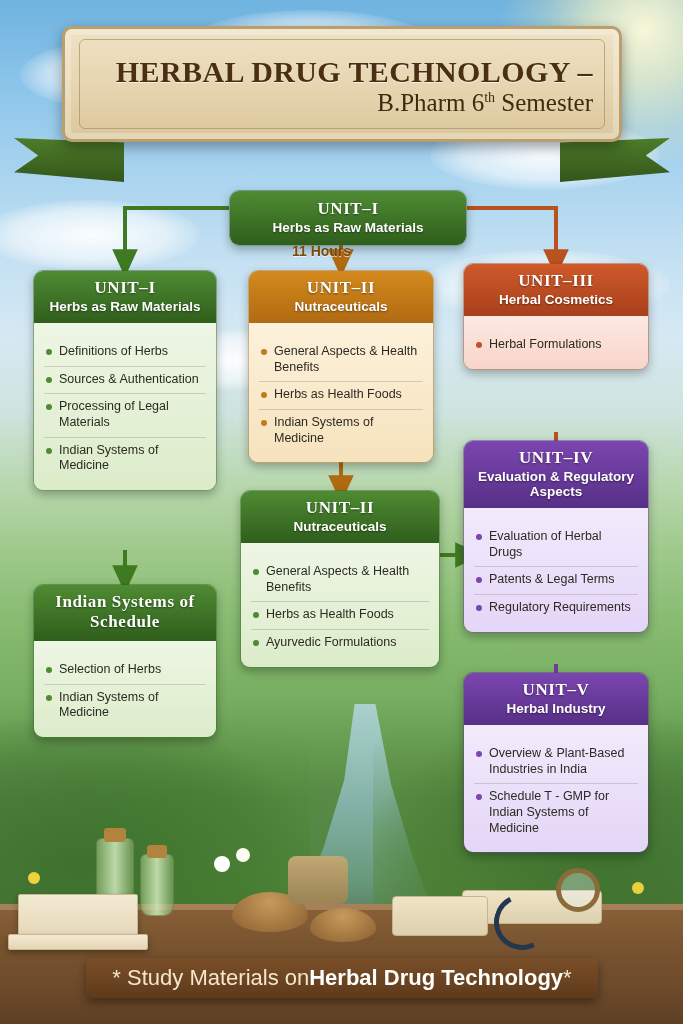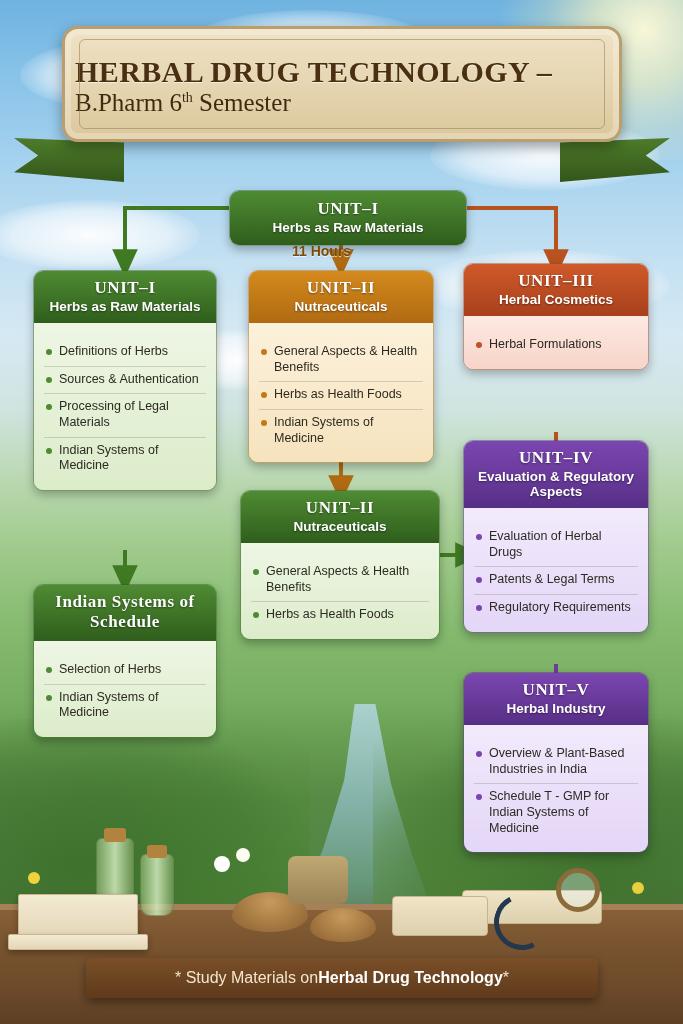--- a/index.html
+++ b/index.html
@@ -95,24 +95,24 @@
     background: rgba(230,240,245,.35);
   }
   .flower { border-radius: 50%; }
 
   
   .header-wrap { position: absolute; left: 62px; top: 26px; width: 560px; }
   .header-plaque {
     position: relative;
     background: linear-gradient(to bottom, #efe2c4 0%, #e7d7b3 45%, #dbc79c 100%);
     border: 3px solid #b99f6e;
-    border-radius: 16px;
+    border-radius: 10px;
     box-shadow: 0 5px 14px rgba(0,0,0,.35), inset 0 0 0 6px rgba(255,255,255,.25);
-    padding: 16px 10px 22px;
-    text-align: left;
+    padding: 16px 26px 22px;
+    text-align: right;
   }
   .header-plaque:before {
     content: ""; position: absolute; left: 14px; right: 14px; top: 10px; bottom: 10px;
     border: 1px solid rgba(150,125,82,.55); border-radius: 6px; pointer-events: none;
   }
   .title-main {
     font-family: "Liberation Serif", serif;
     font-weight: bold; font-size: 30px; letter-spacing: .4px;
     color: #4a2f12; text-shadow: 0 1px 0 rgba(255,255,255,.6);
     margin-top: 10px;
@@ -200,21 +200,21 @@
 
   
   .arrow { position: absolute; pointer-events: none; }
 
   .footer-bar {
     position: absolute; left: 86px; bottom: 26px; width: 512px; height: 40px;
     background: linear-gradient(to bottom, #7a4f28, #5e3a1b);
     border-radius: 6px;
     box-shadow: 0 4px 10px rgba(0,0,0,.4);
     display: flex; align-items: center; justify-content: center;
-    color: #f5e6cd; font-size: 16px;
+    color: #f5e6cd; font-size: 22px;
   }
   .footer-bar b { color: #fff; }
 </style>
 </head>
 <body>
 
 <div id="poster">
 
   <div class="sun"></div>
   <div class="cloud" style="left:20px;  top:40px;  width:200px; height:70px;"></div>
@@ -345,20 +345,21 @@
 
   <div class="node green" style="left:240px; top:490px; width:200px;">
     <div class="node-head">
       <span class="u">UNIT–II</span>
       <span class="t">Nutraceuticals</span>
     </div>
     <div class="node-body">
       <ul>
         <li>General Aspects &amp; Health Benefits</li>
         <li>Herbs as Health Foods</li>
+        <li>Ayurvedic Formulations</li>
       </ul>
     </div>
   </div>
 
   <div class="node green" style="left:33px; top:584px; width:184px;">
     <div class="node-head">
       <span class="u">Indian Systems of</span>
       <span class="u">Schedule</span>
     </div>
     <div class="node-body">

